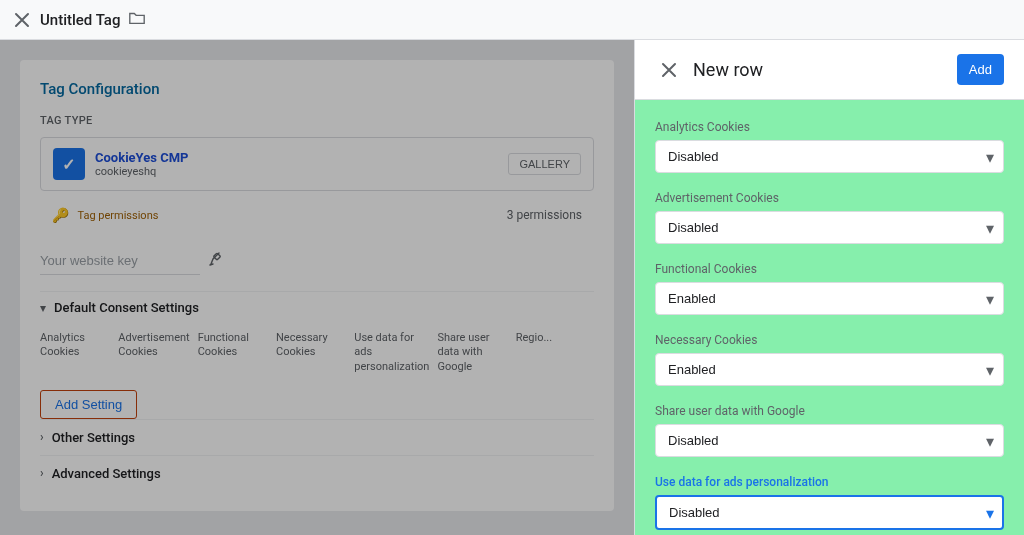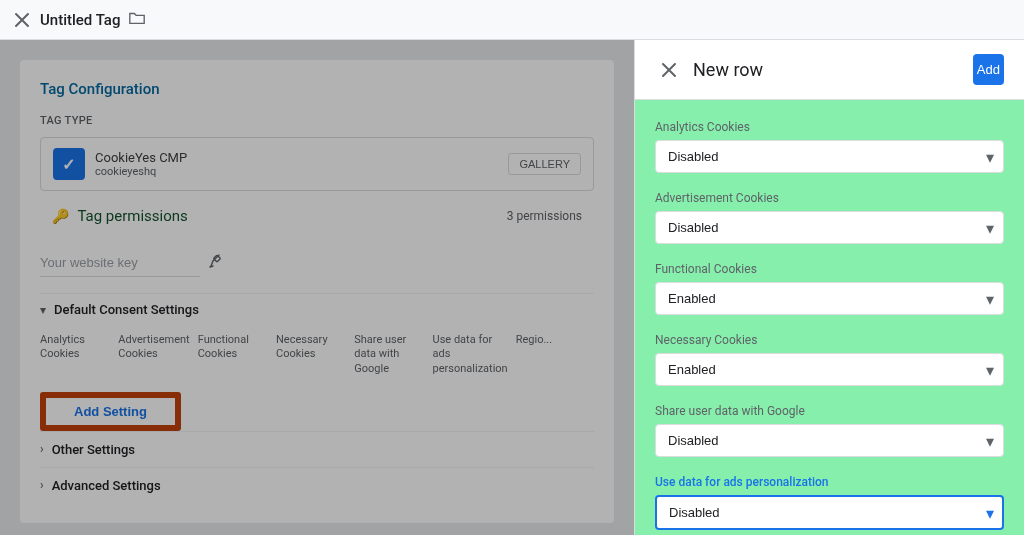--- a/index.html
+++ b/index.html
@@ -67,37 +67,37 @@
       justify-content: space-between;
     }
     .tag-type-left { display: flex; align-items: center; gap: 10px; }
     .tag-icon {
       width: 32px; height: 32px;
       background: #1a73e8;
       border-radius: 4px;
       display: flex; align-items: center; justify-content: center;
       color: #fff; font-size: 16px; font-weight: 700;
     }
-    .tag-name { font-size: 13px; font-weight: 400; color: #404040; }
+    .tag-name { font-size: 13px; font-weight: 700; color: #1d4ed8; }
     .tag-domain { font-size: 11px; color: #5f6368; }
     .gallery-btn {
       border: 1px solid #dadce0;
       border-radius: 3px;
       padding: 4px 10px;
       font-size: 11px; color: #5f6368;
       background: #fff; cursor: pointer;
       font-weight: 500;
     }
 
     .permissions-row {
       display: flex; align-items: center;
       padding: 8px 12px; gap: 8px;
       color: #5f6368; font-size: 12px;
     }
-    .permissions-row .perm-label { color: #14532d; font-size: 15px; text-align: right; }
+    .permissions-row .perm-label { color: #a16207; font-size: 11px; text-align: right; }
     .permissions-count { margin-left: auto; font-size: 12px; color: #5f6368; }
 
     .website-key-section { margin-top: 16px; }
     .field-label {
       font-size: 12px; color: #5f6368; margin-bottom: 6px;
       display: flex; align-items: center; gap: 4px;
     }
     .field-label .info-icon {
       width: 14px; height: 14px; border-radius: 50%;
       border: 1px solid #9aa0a6; display: inline-flex;
@@ -130,26 +130,26 @@
 
     .consent-table-header {
       display: flex; gap: 0; padding: 8px 0 4px 0;
     }
     .consent-col {
       flex: 1; font-size: 11px; color: #5f6368; line-height: 1.3;
       padding-right: 8px;
     }
 
     .add-setting-btn {
-      border: 6px solid #c2410c;
+      border: 1px solid #c2410c;
       border-radius: 3px;
-      padding: 6px 28px;
+      padding: 6px 14px;
       font-size: 13px; color: #1a73e8;
       background: #fff; cursor: pointer;
-      margin-top: 12px; font-weight: 700;
+      margin-top: 12px; font-weight: 400;
     }
 
     .other-settings-row, .advanced-settings-row {
       display: flex; align-items: center; gap: 8px;
       cursor: pointer; padding: 10px 0; font-size: 13px;
       color: #202124; font-weight: 500;
       border-top: 1px solid #f1f3f4;
     }
     .other-settings-row .chevron, .advanced-settings-row .chevron {
       font-size: 12px; color: #5f6368;
@@ -174,21 +174,21 @@
     .panel-header-left { display: flex; align-items: center; gap: 10px; }
     .panel-close-btn {
       width: 28px; height: 28px;
       display: flex; align-items: center; justify-content: center;
       cursor: pointer; color: #5f6368; font-size: 18px;
     }
     .panel-title { font-size: 18px; font-weight: 400; color: #202124; }
     .add-btn {
       background: #1a73e8; color: #fff;
       border: none; border-radius: 4px;
-      padding: 8px 4px; font-size: 13px; font-weight: 500;
+      padding: 8px 12px; font-size: 13px; font-weight: 500;
       cursor: pointer;
     }
 
     .panel-body { padding: 20px; }
 
     .form-group { margin-bottom: 18px; }
     .form-label {
       font-size: 12px; color: #5f6368;
       margin-bottom: 6px; display: block;
     }
@@ -285,22 +285,22 @@
         <div class="collapsible-header">
           <span class="chevron">▾</span>
           <span>Default Consent Settings</span>
         </div>
 
         <div class="consent-table-header">
           <div class="consent-col">Analytics<br>Cookies</div>
           <div class="consent-col">Advertisement<br>Cookies</div>
           <div class="consent-col">Functional<br>Cookies</div>
           <div class="consent-col">Necessary<br>Cookies</div>
+          <div class="consent-col">Use data for ads<br>personalization</div>
           <div class="consent-col">Share user data with<br>Google</div>
-          <div class="consent-col">Use data for ads<br>personalization</div>
           <div class="consent-col">Regio...</div>
         </div>
 
         <button class="add-setting-btn">Add Setting</button>
       </div>
 
       <div class="other-settings-row">
         <span class="chevron">›</span>
         <span>Other Settings</span>
       </div>

